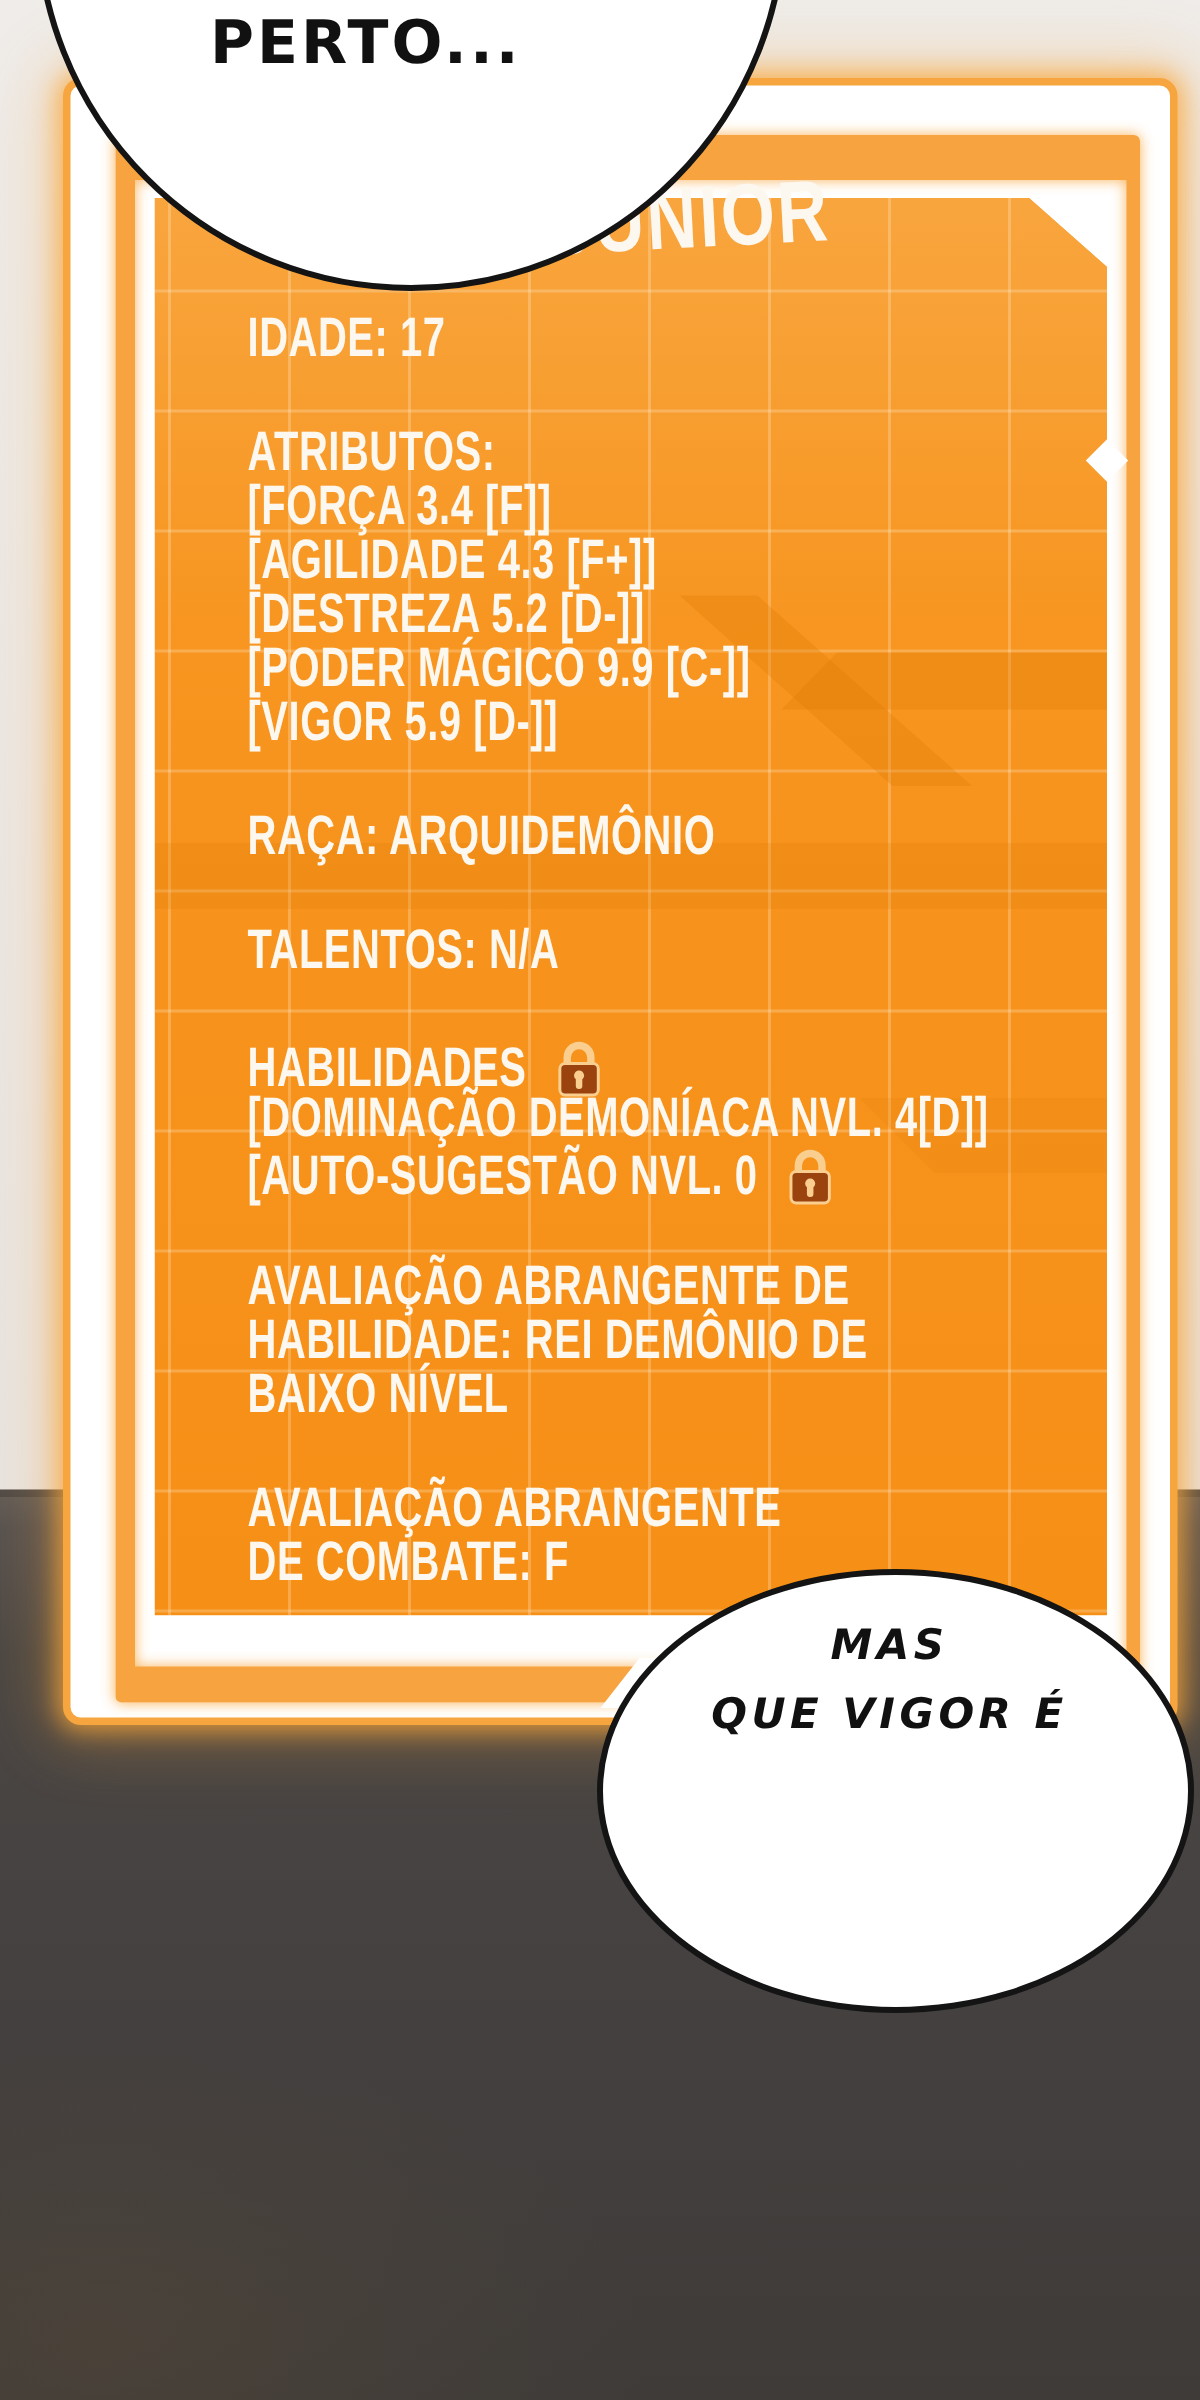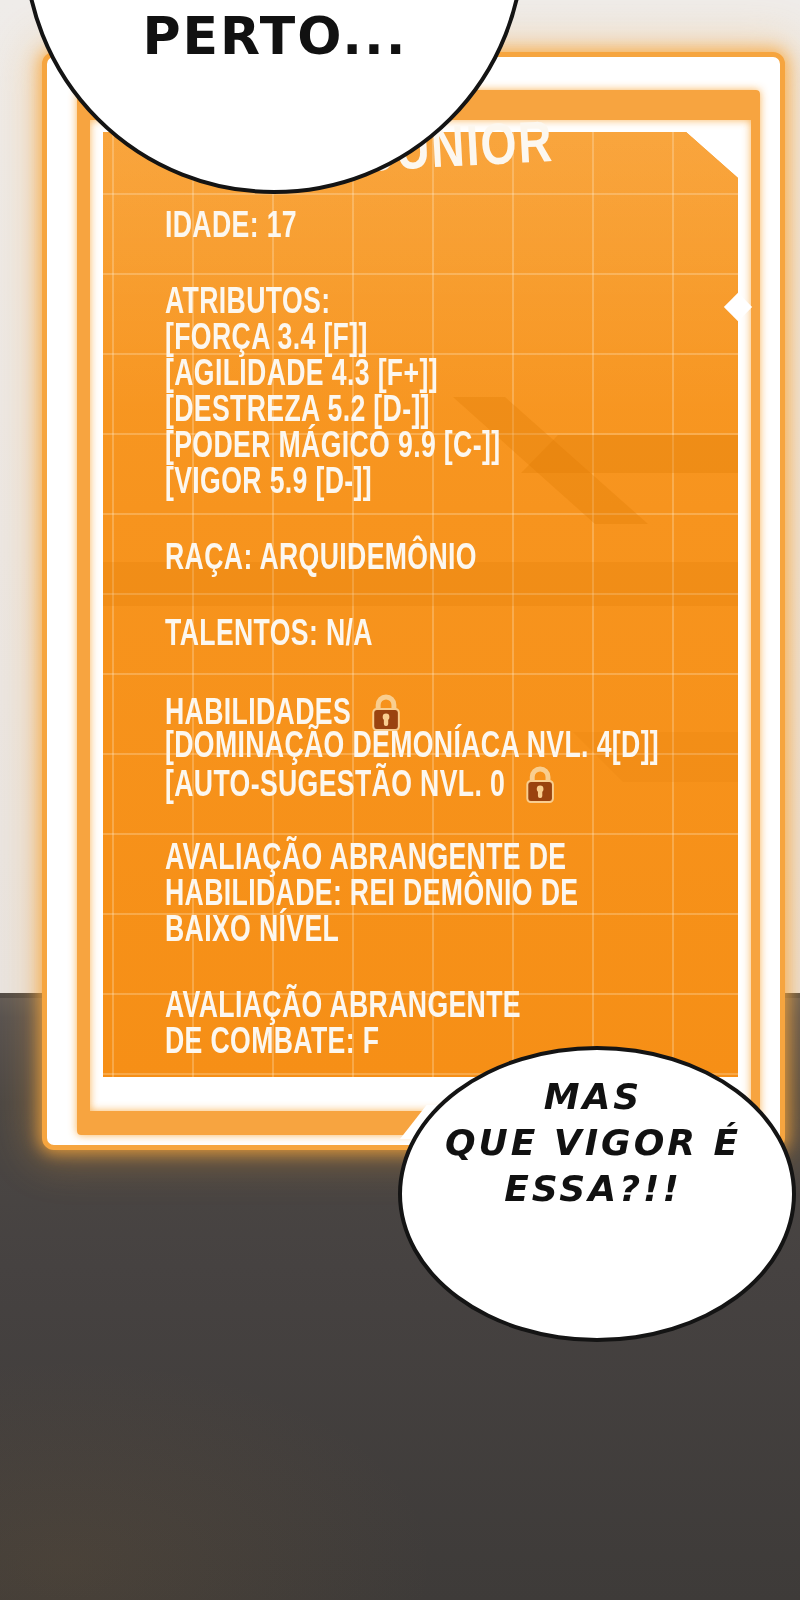--- a/index.html
+++ b/index.html
@@ -47,25 +47,25 @@
     font-family:"Liberation Sans",sans-serif;font-weight:700;font-size:37px;
     color:#FCF7EF;letter-spacing:0.5px;
     transform:scaleX(0.72);transform-origin:left top;}
   .sw-section{margin-bottom:40px;}
   .sw-line{line-height:36px;height:36px;white-space:nowrap;}
   .lock{display:inline-block;vertical-align:-9px;margin-left:12px;}
 
   
   .bubble{position:absolute;background:#FFFFFF;border:4px solid #141414;border-radius:50%;z-index:5;}
   .bubble-top{left:23px;top:-308px;width:494px;height:494px;}
-  .bubble-top-text{position:absolute;left:140px;top:6px;width:270px;z-index:6;text-align:center;
-    font-family:"DejaVu Sans",sans-serif;font-weight:700;font-size:52px;letter-spacing:2px;color:#111;}
+  .bubble-top-text{position:absolute;left:140px;top:6px;width:270px;z-index:6;text-align:left;
+    font-family:"DejaVu Sans",sans-serif;font-weight:700;font-size:40px;letter-spacing:2px;color:#111;}
   .bubble-bottom{left:398px;top:1046px;width:390px;height:288px;}
   .bubble-bottom-text{position:absolute;left:398px;top:1074px;width:390px;z-index:6;text-align:center;
-    font-family:"DejaVu Sans",sans-serif;font-weight:700;font-style:italic;font-size:36px;
+    font-family:"DejaVu Sans",sans-serif;font-weight:700;font-style:italic;font-size:28px;
     line-height:46px;letter-spacing:3px;color:#111;}
 </style>
 </head>
 <body>
 
 <div class="stage">
 
   <div class="bg-top"></div>
   <div class="bg-bottom"></div>
 
@@ -133,16 +133,15 @@
       </div>
   </div>
 
   <div class="bubble bubble-top"></div>
   <div class="bubble-top-text">PERTO...</div>
 
   <div class="bubble bubble-bottom"></div>
   <div class="bubble-bottom-text">
     <div>MAS</div>
     <div>QUE VIGOR É</div>
-    <div>ESSA?!!</div>
   </div>
 
 </div>
 
 </body></html>

